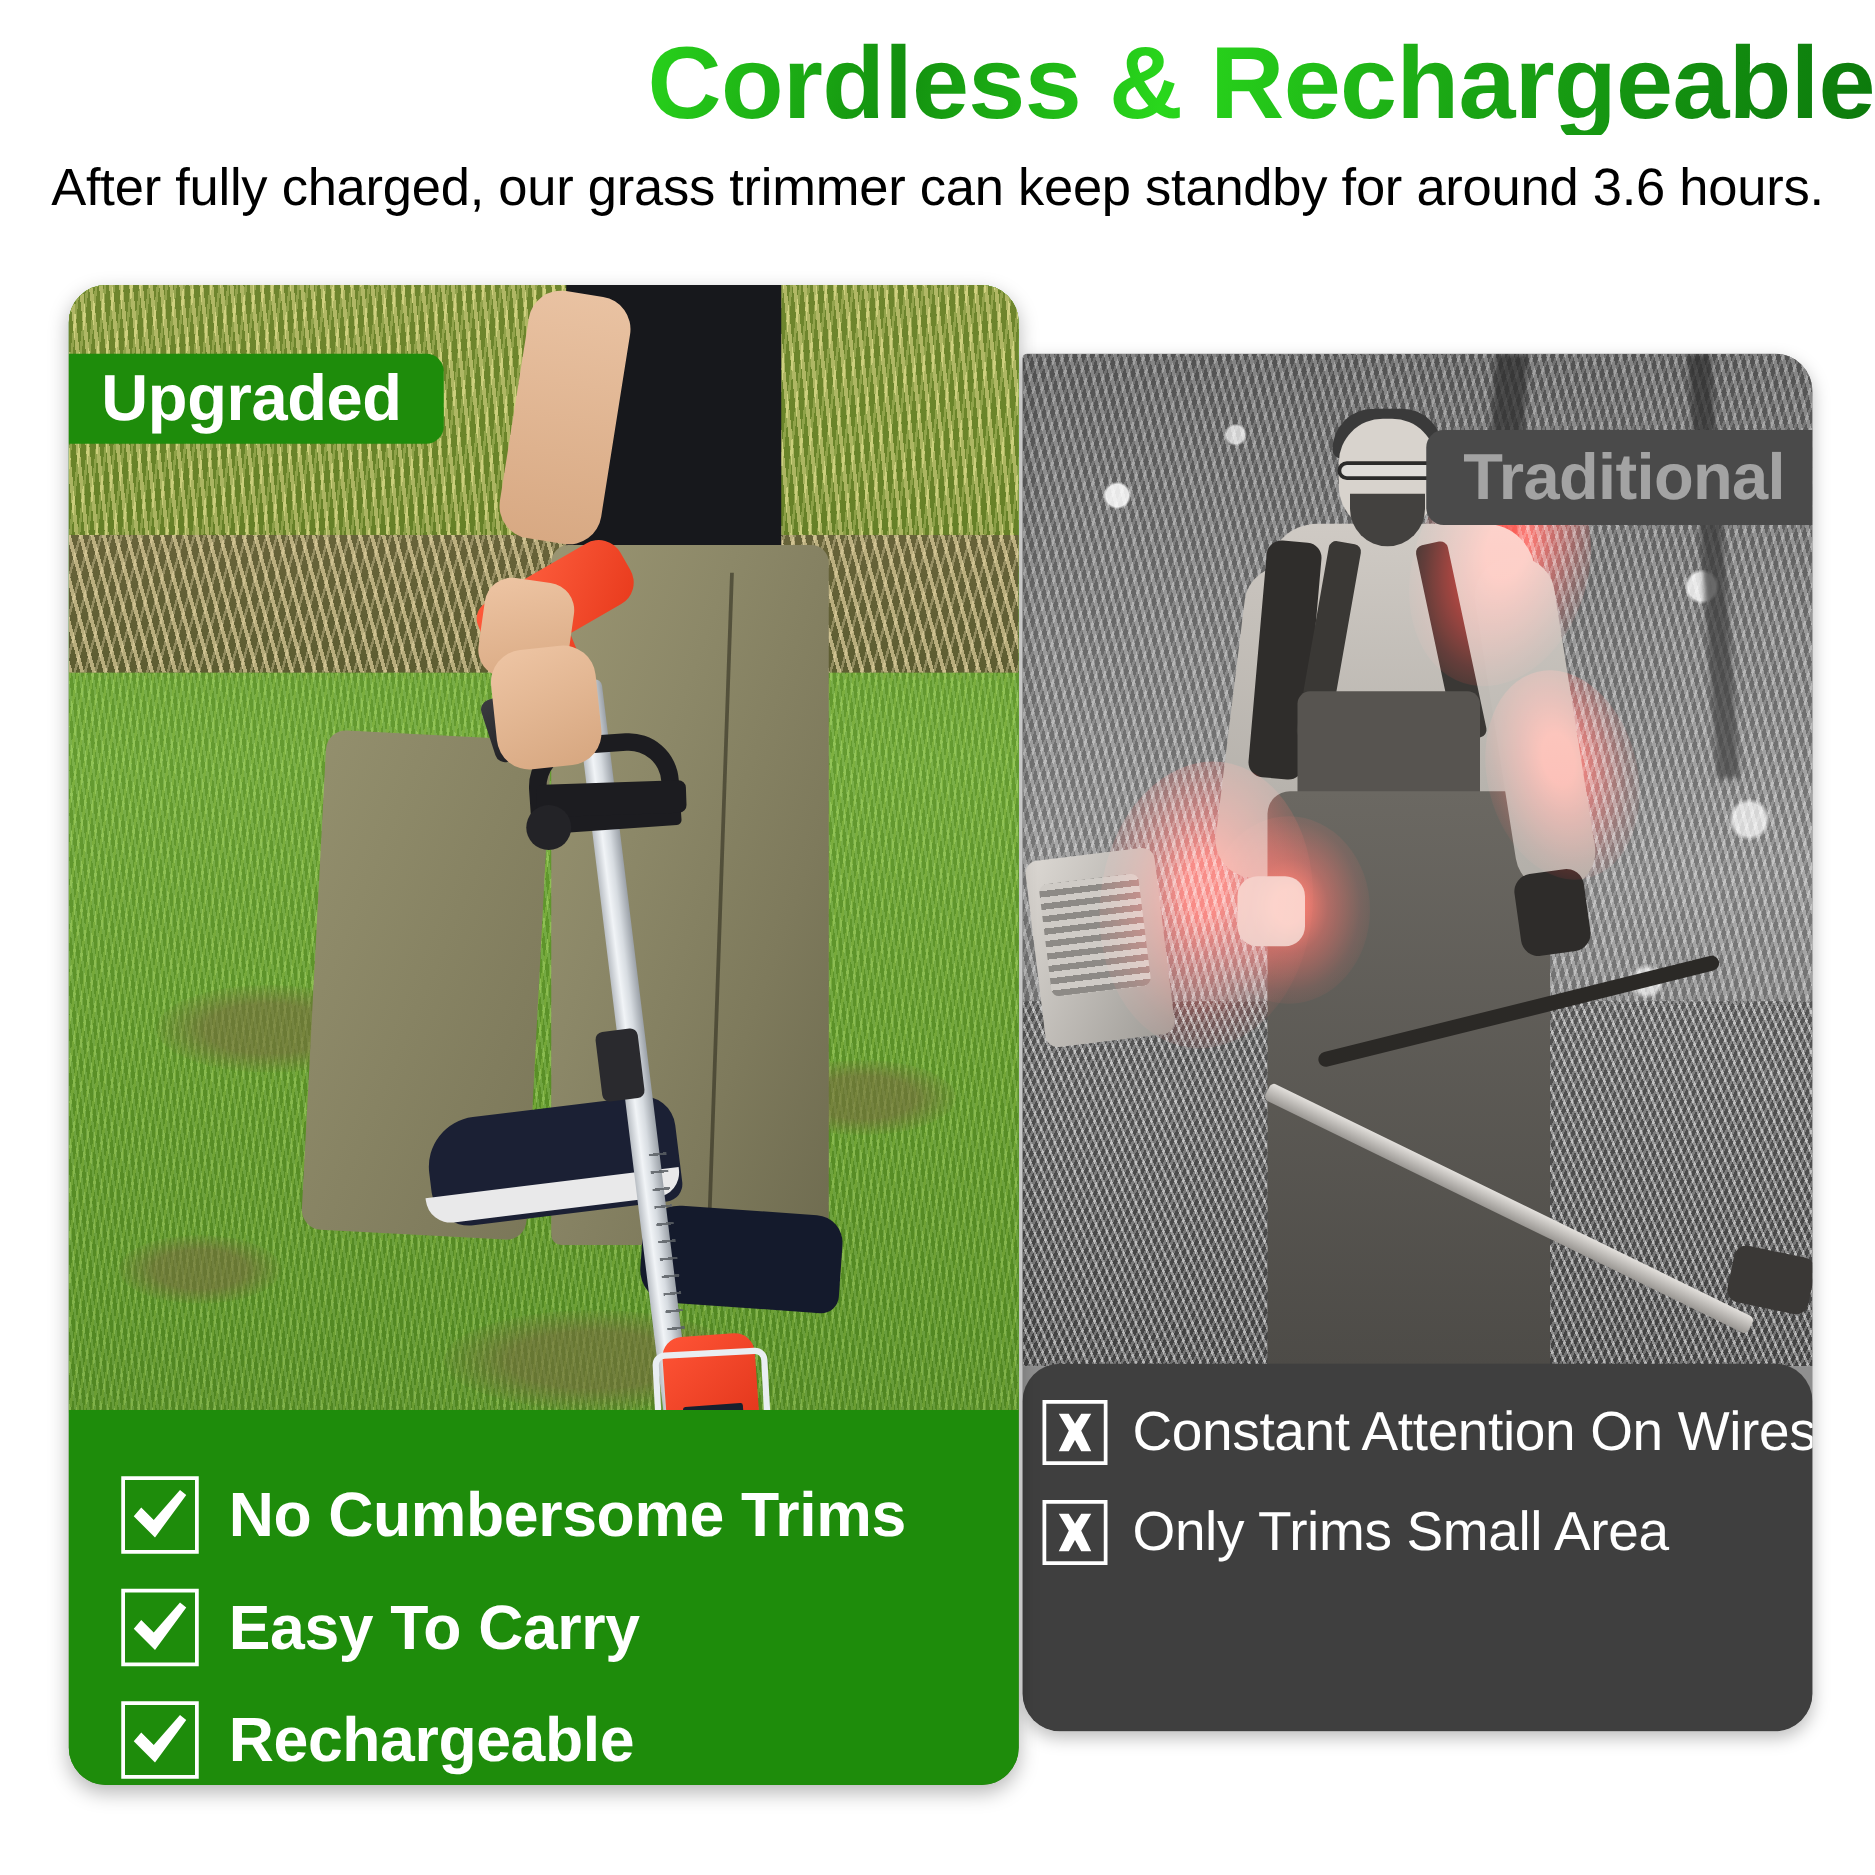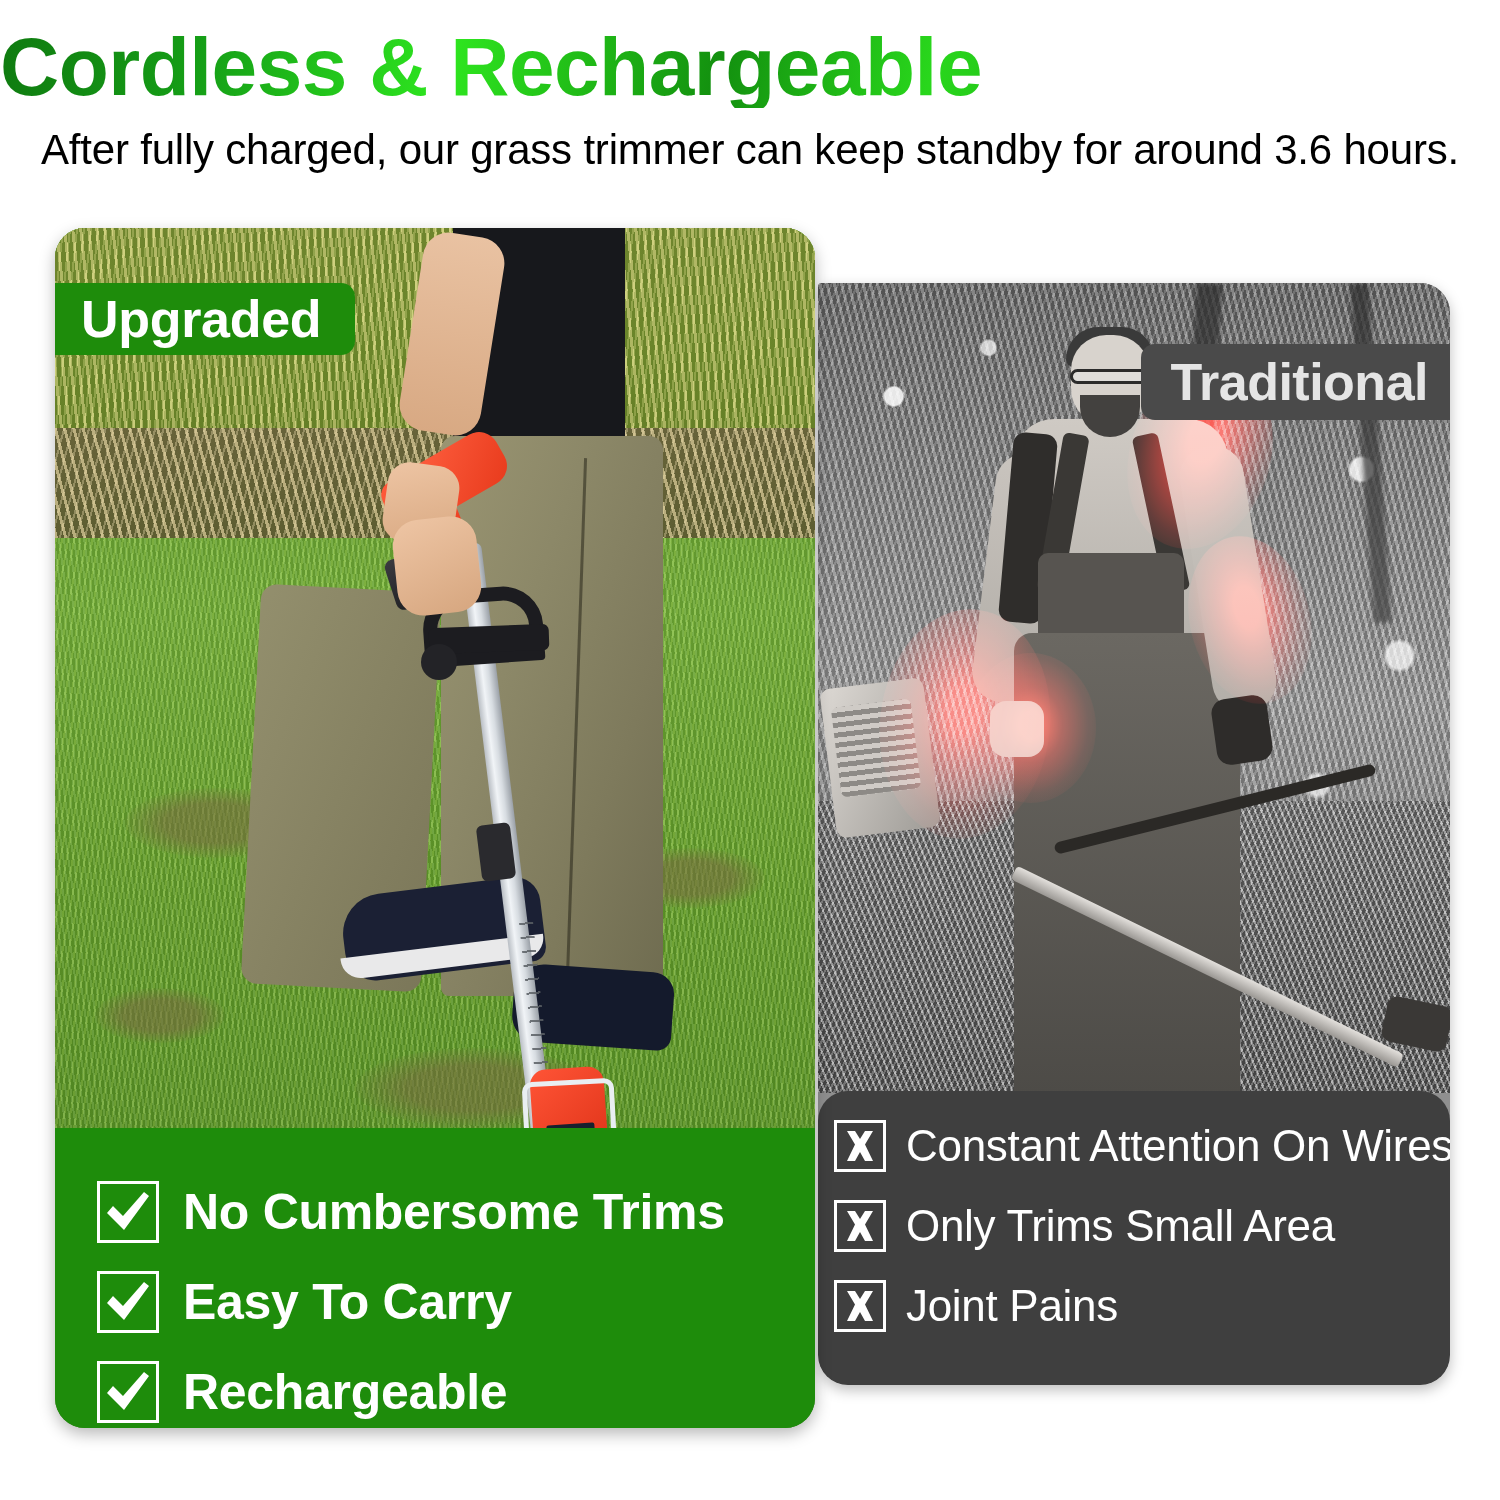--- a/index.html
+++ b/index.html
@@ -20,21 +20,21 @@
     position: absolute;
     top: 0; left: 0;
     width: 1500px;
     height: 210px;
   }
   #main-title {
     position: absolute;
     top: 26px;
     left: 0;
     width: 1500px;
-    text-align: left;
+    text-align: right;
     font-family: "Liberation Sans Narrow", "Liberation Sans", sans-serif;
     font-size: 82px;
     font-weight: bold;
     letter-spacing: -0.5px;
     line-height: 1.0;
     background: linear-gradient(100deg, #0f7a10 0%, #16a017 14%, #2ee61f 30%, #13900f 48%, #29d71c 62%, #1aa514 78%, #0c7a0c 100%);
     -webkit-background-clip: text;
     background-clip: text;
     color: transparent;
     -webkit-text-fill-color: transparent;
@@ -227,21 +227,21 @@
   #traditional-badge {
     position: absolute;
     right: 0;
     top: 61px;
     height: 76px;
     padding: 0 22px 0 30px;
     background: #4a4a4a;
     border-radius: 14px 0 0 14px;
     display: flex;
     align-items: center;
-    color: #e5e5e5;
+    color: #a3a3a3;
     font-size: 52px;
     font-weight: bold;
     letter-spacing: -0.5px;
     box-sizing: border-box;
     z-index: 6;
   }
 
   #right-list {
     position: absolute;
     left: 0;
@@ -561,28 +561,20 @@
 
     <div class="cons-row">
       <span class="x-box">
         <svg viewBox="0 0 36 36" aria-hidden="true">
           <path d="M5 3 L13 3 L18 11 L23 3 L31 3 L23 16.5 L31 33 L23 33 L18 24 L13 33 L5 33 L13 16.5 Z" fill="#ffffff"></path>
         </svg>
       </span>
       <span class="cons-label">Only Trims Small Area</span>
     </div>
 
-    <div class="cons-row">
-      <span class="x-box">
-        <svg viewBox="0 0 36 36" aria-hidden="true">
-          <path d="M5 3 L13 3 L18 11 L23 3 L31 3 L23 16.5 L31 33 L23 33 L18 24 L13 33 L5 33 L13 16.5 Z" fill="#ffffff"></path>
-        </svg>
-      </span>
-      <span class="cons-label">Joint Pains</span>
-    </div>
 
   </div>
 </div>
 
 <div id="left-card">
 
   <div id="left-photo">
     <div class="lawn"></div>
     <div class="tall-grass"></div>
     <div class="dry-straw"></div>

